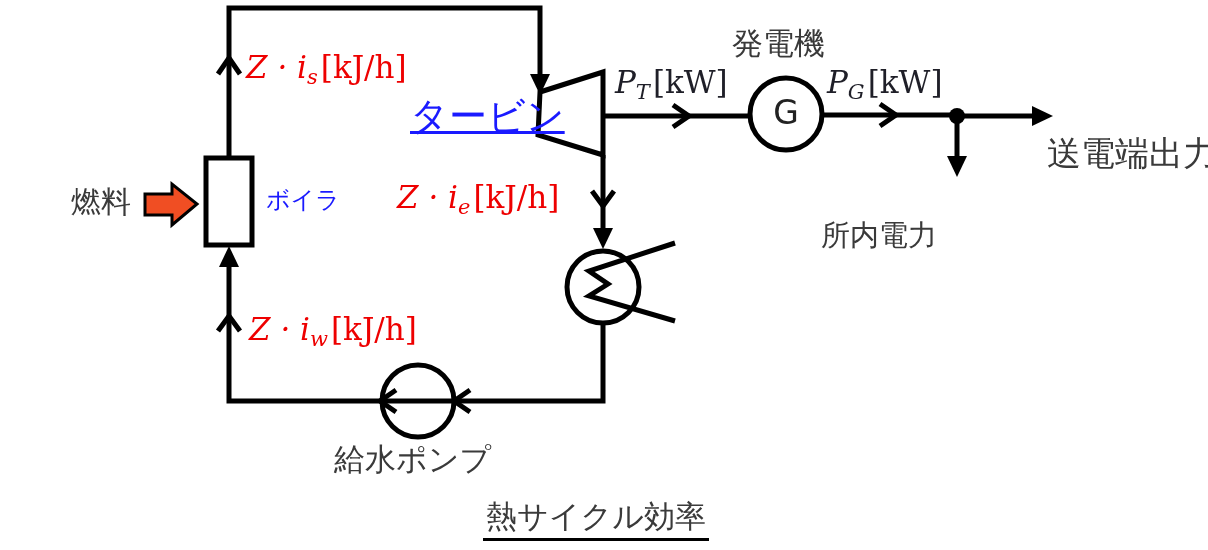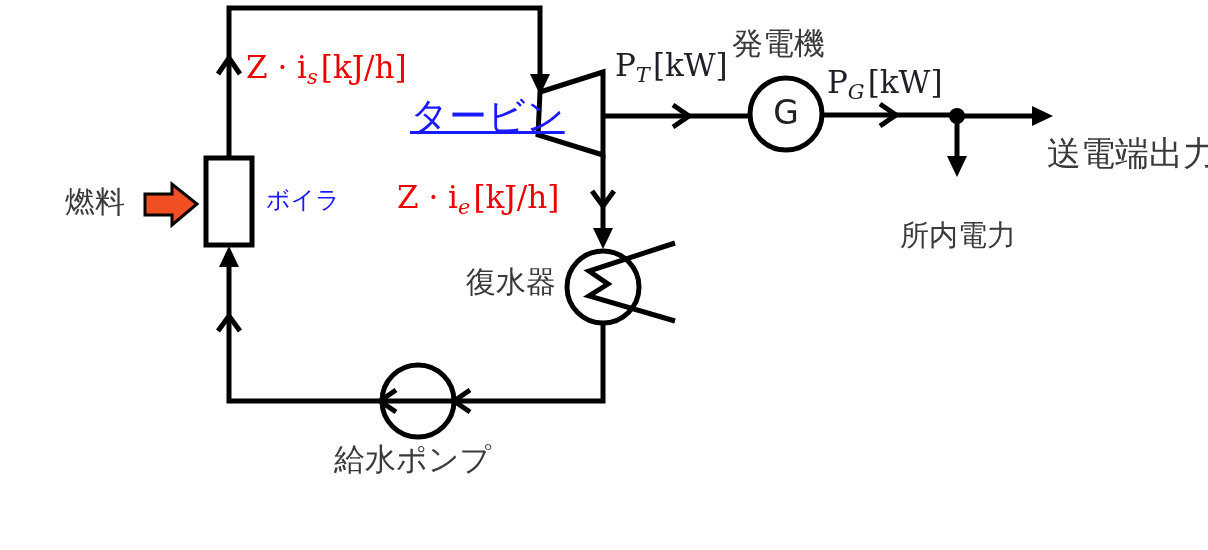--- a/index.html
+++ b/index.html
@@ -5,21 +5,21 @@
   html,body{margin:0;padding:0;background:#ffffff;}
   #stage{
     position:relative;width:1208px;height:550px;background:#ffffff;overflow:hidden;
     font-family:"DejaVu Sans",sans-serif;
   }
   #diagram-svg{position:absolute;left:0;top:0;}
   .lbl{position:absolute;line-height:1;white-space:nowrap;}
   .jp{color:#3a3a3a;font-size:30px;font-family:"DejaVu Sans",sans-serif;}
   .jp-blue{color:#1a1aff;font-size:24px;font-family:"DejaVu Sans",sans-serif;}
   .math{font-family:"DejaVu Serif",serif;font-size:31px;color:#1f1f28;}
-  .math .var{}
+  .math .var{font-style:italic;}
   .math .sub{font-style:italic;font-size:21px;vertical-align:-6px;letter-spacing:0;}
   .math .unit{font-style:normal;margin-left:3px;}
   .math-red{color:#ee0000;}
   .gen-letter{
     position:absolute;left:768px;top:96px;width:36px;text-align:center;
     font-size:33px;color:#222;font-family:"DejaVu Sans",sans-serif;line-height:1;
   }
   .title-underline{
     border-bottom:3px solid #000;padding:0 3px 6px 3px;font-size:31px;
   }
@@ -74,32 +74,35 @@
   </svg>
 
   <div class="gen-letter">G</div>
 
   <div class="lbl math math-red" style="left:246px;top:52px;">
     <span class="var">Z · i</span><span class="sub">s</span><span class="unit">[kJ/h]</span>
   </div>
   <div class="lbl math math-red" style="left:397px;top:182px;">
     <span class="var">Z · i</span><span class="sub">e</span><span class="unit">[kJ/h]</span>
   </div>
+  <div class="lbl math math-red" style="left:249px;top:314px;">
+    <span class="var">Z · i</span><span class="sub">w</span><span class="unit">[kJ/h]</span>
+  </div>
 
   <div class="lbl jp-blue" style="left:410px;top:97px;font-size:38px;text-decoration:underline;">タービン</div>
   <div class="lbl jp-blue" style="left:266px;top:188px;">ボイラ</div>
-  <div class="lbl jp" style="left:466px;top:267px;">復水器</div>
   <div class="lbl jp" style="left:732px;top:28px;font-size:31px;">発電機</div>
   <div class="lbl jp" style="left:334px;top:444px;font-size:31px;">給水ポンプ</div>
 
-  <div class="lbl jp" style="left:65px;top:187px;">燃料</div>
+  <div class="lbl jp" style="left:71px;top:187px;">燃料</div>
 
-  <div class="lbl math" style="left:615px;top:50px;">
+  <div class="lbl math" style="left:615px;top:67px;">
     <span class="var">P</span><span class="sub">T</span><span class="unit">[kW]</span>
   </div>
   <div class="lbl math" style="left:827px;top:67px;">
     <span class="var">P</span><span class="sub">G</span><span class="unit">[kW]</span>
   </div>
   <div class="lbl jp" style="left:1047px;top:136px;font-size:34px;">送電端出力</div>
-  <div class="lbl jp" style="left:900px;top:221px;font-size:29px;">所内電力</div>
+  <div class="lbl jp" style="left:821px;top:221px;font-size:29px;">所内電力</div>
 
+  <div class="lbl jp title-underline" style="left:483px;top:501px;">熱サイクル効率</div>
 
 </div>
 
 </body></html>

